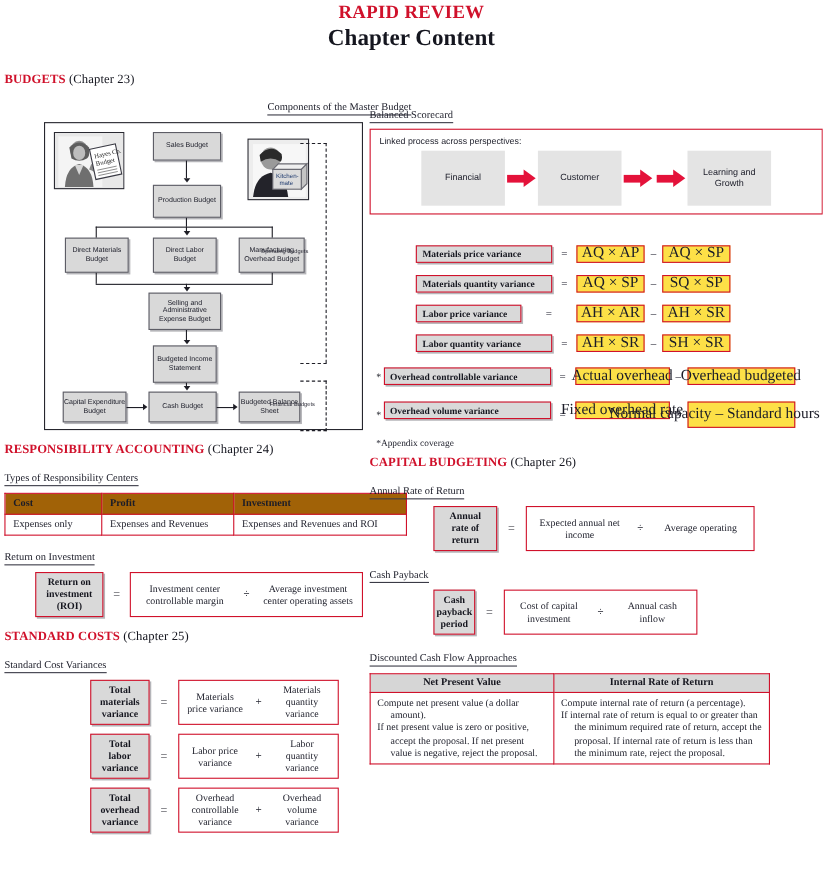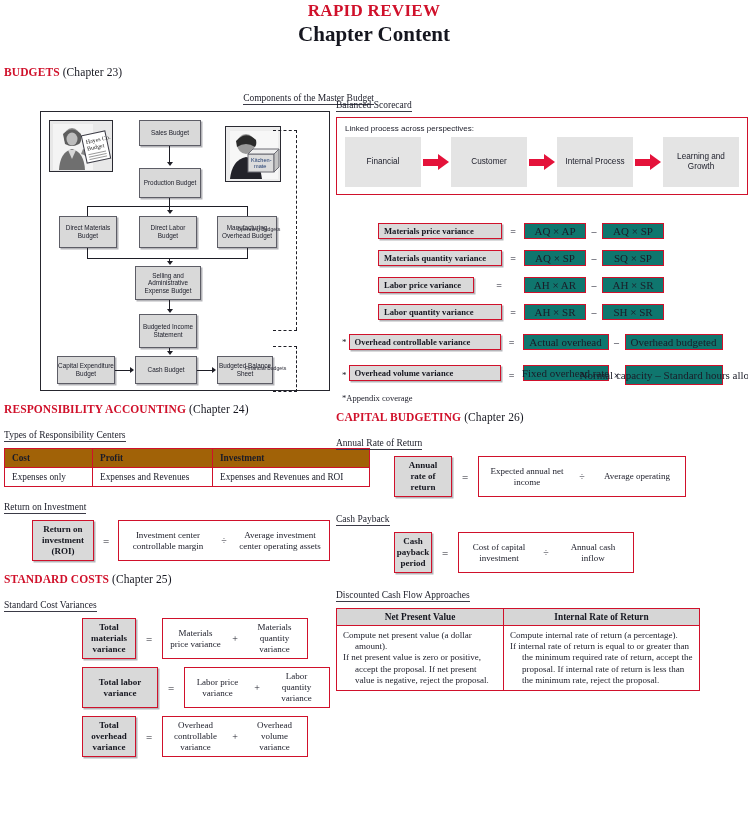--- a/index.html
+++ b/index.html
@@ -111,22 +111,22 @@
   
   .vrow { display:flex; align-items:center; margin-top:7px; }
   .vlabel {
     border:1.3px solid #D0112B; background:#d9d9d9;
     box-shadow:1.5px 1.5px 0 rgba(90,90,100,.45);
     font-weight:bold; font-size:8.6px; color:#15161f;
     padding:3px 5px; display:flex; align-items:center;
     height:16px;
   }
   .vterm {
-    border:1.3px solid #D0112B; background:#0f766e;
-    font-size:11px; color:#1b1c28; padding:2px 6px;
+    border:1.3px solid #D0112B; background:#fde047;
+    font-size:14px; color:#1b1c28; padding:2px 6px;
     display:flex; align-items:center; justify-content:center;
     height:16px; white-space:nowrap;
   }
   .veq { width:22px; text-align:center; font-size:10px; }
   .vop { width:16px; text-align:center; font-size:10px; }
   .star { color:#15161f; font-size:9px; margin-right:2px; }
 
   
   table.rt { border-collapse:collapse; width:100%; }
   table.rt th, table.rt td {
@@ -330,21 +330,21 @@
       <div class="eqlabel" style="width:54px;">Total materials variance</div>
       <div class="op" style="width:26px;">=</div>
       <div class="eqexpr" style="width:146px;">
         <span class="t">Materials price variance</span>
         <span class="o">+</span>
         <span class="t">Materials quantity variance</span>
       </div>
     </div>
 
     <div class="eqrow" style="margin-left:78px; margin-top:8px;">
-      <div class="eqlabel" style="width:76px;">Total labor variance</div>
+      <div class="eqlabel" style="width:54px;">Total labor variance</div>
       <div class="op" style="width:26px;">=</div>
       <div class="eqexpr" style="width:146px;">
         <span class="t">Labor price variance</span>
         <span class="o">+</span>
         <span class="t">Labor quantity variance</span>
       </div>
     </div>
 
     <div class="eqrow" style="margin-left:78px; margin-top:8px;">
       <div class="eqlabel" style="width:54px;">Total overhead variance</div>
@@ -370,21 +370,20 @@
       <div class="bsc-node">Financial</div>
       <div class="bsc-arrow">
           <div class="shaft"></div>
           <div class="head"></div>
         </div>
       <div class="bsc-node">Customer</div>
       <div class="bsc-arrow">
           <div class="shaft"></div>
           <div class="head"></div>
         </div>
-      <div class="bsc-node">Internal Process</div>
       <div class="bsc-arrow">
           <div class="shaft"></div>
           <div class="head"></div>
         </div>
       <div class="bsc-node">Learning and Growth</div>
     </div>
   </div>
 
   <div style="margin-top:28px;">
     <div class="vrow" style="margin-left:42px;">

